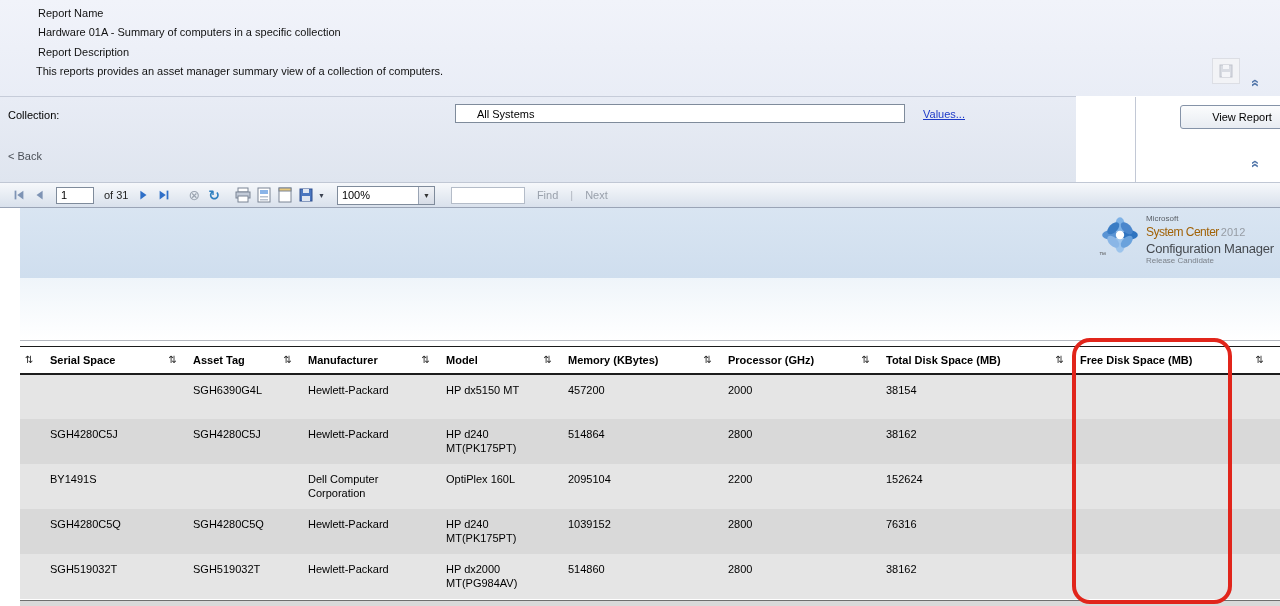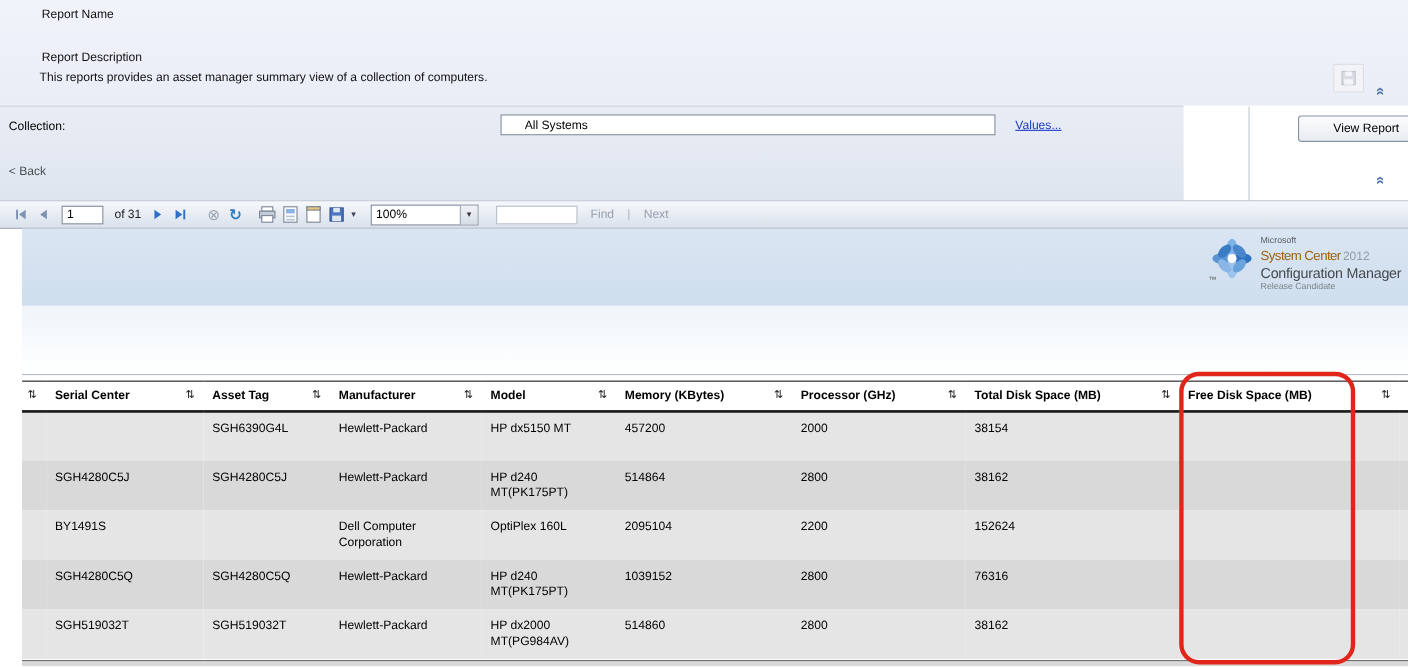--- a/index.html
+++ b/index.html
@@ -105,20 +105,21 @@
   .sb-thumb { position:absolute; left:1px; top:18px; width:16px; height:56px;
     background:linear-gradient(90deg,#e7eaef,#cdd2da); border:1px solid #aab0bc; border-radius:2px; cursor:grab; }
 </style>
 </head>
 <body>
 
 <div class="screen">
 
   <div class="report-header">
     <div class="rh-line rh-name-label">Report Name</div>
+    <div class="rh-line rh-name-value">Hardware 01A - Summary of computers in a specific collection</div>
     <div class="rh-line rh-desc-label">Report Description</div>
     <div class="rh-line rh-desc-value">This reports provides an asset manager summary view of a collection of computers.</div>
     <div class="doc-icon-box">
       <svg width="16" height="16" viewBox="0 0 16 16">
         <rect x="2" y="2" width="12" height="12" fill="#d9dce3" stroke="#bfc3cc"></rect>
         <rect x="5" y="2" width="6" height="4" fill="#f4f5f8"></rect>
         <rect x="4" y="9" width="8" height="5" fill="#f4f5f8"></rect>
       </svg>
     </div>
     <span class="collapse collapse-1">«</span>
@@ -245,21 +246,21 @@
       </colgroup>
       <thead>
         <tr>
           <th class="edge">
               <div class="hcell">
                 <span class="sort">⇅</span>
               </div>
             </th>
           <th>
               <div class="hcell">
-                <span class="hlabel">Serial Center</span>
+                <span class="hlabel">Serial Space</span>
                 <span class="sort">⇅</span>
               </div>
             </th>
           <th>
               <div class="hcell">
                 <span class="hlabel">Asset Tag</span>
                 <span class="sort">⇅</span>
               </div>
             </th>
           <th>

